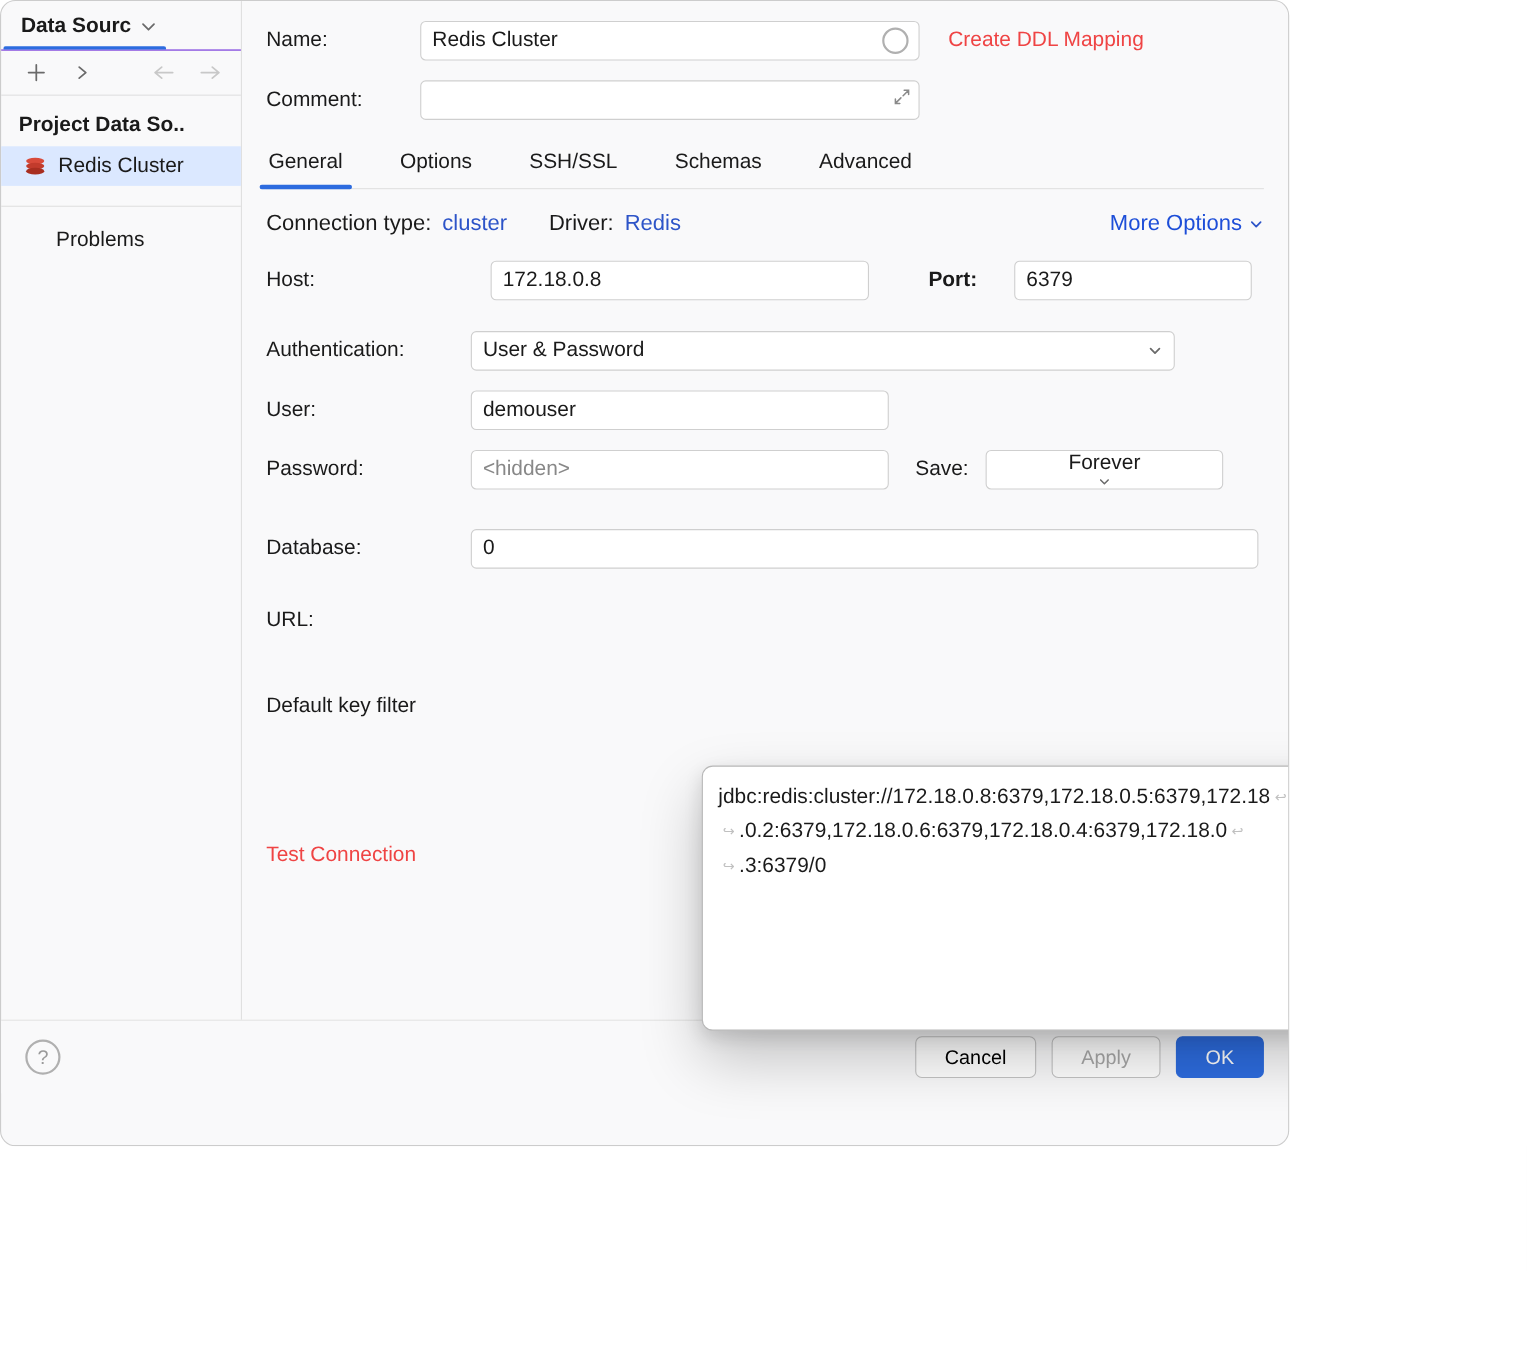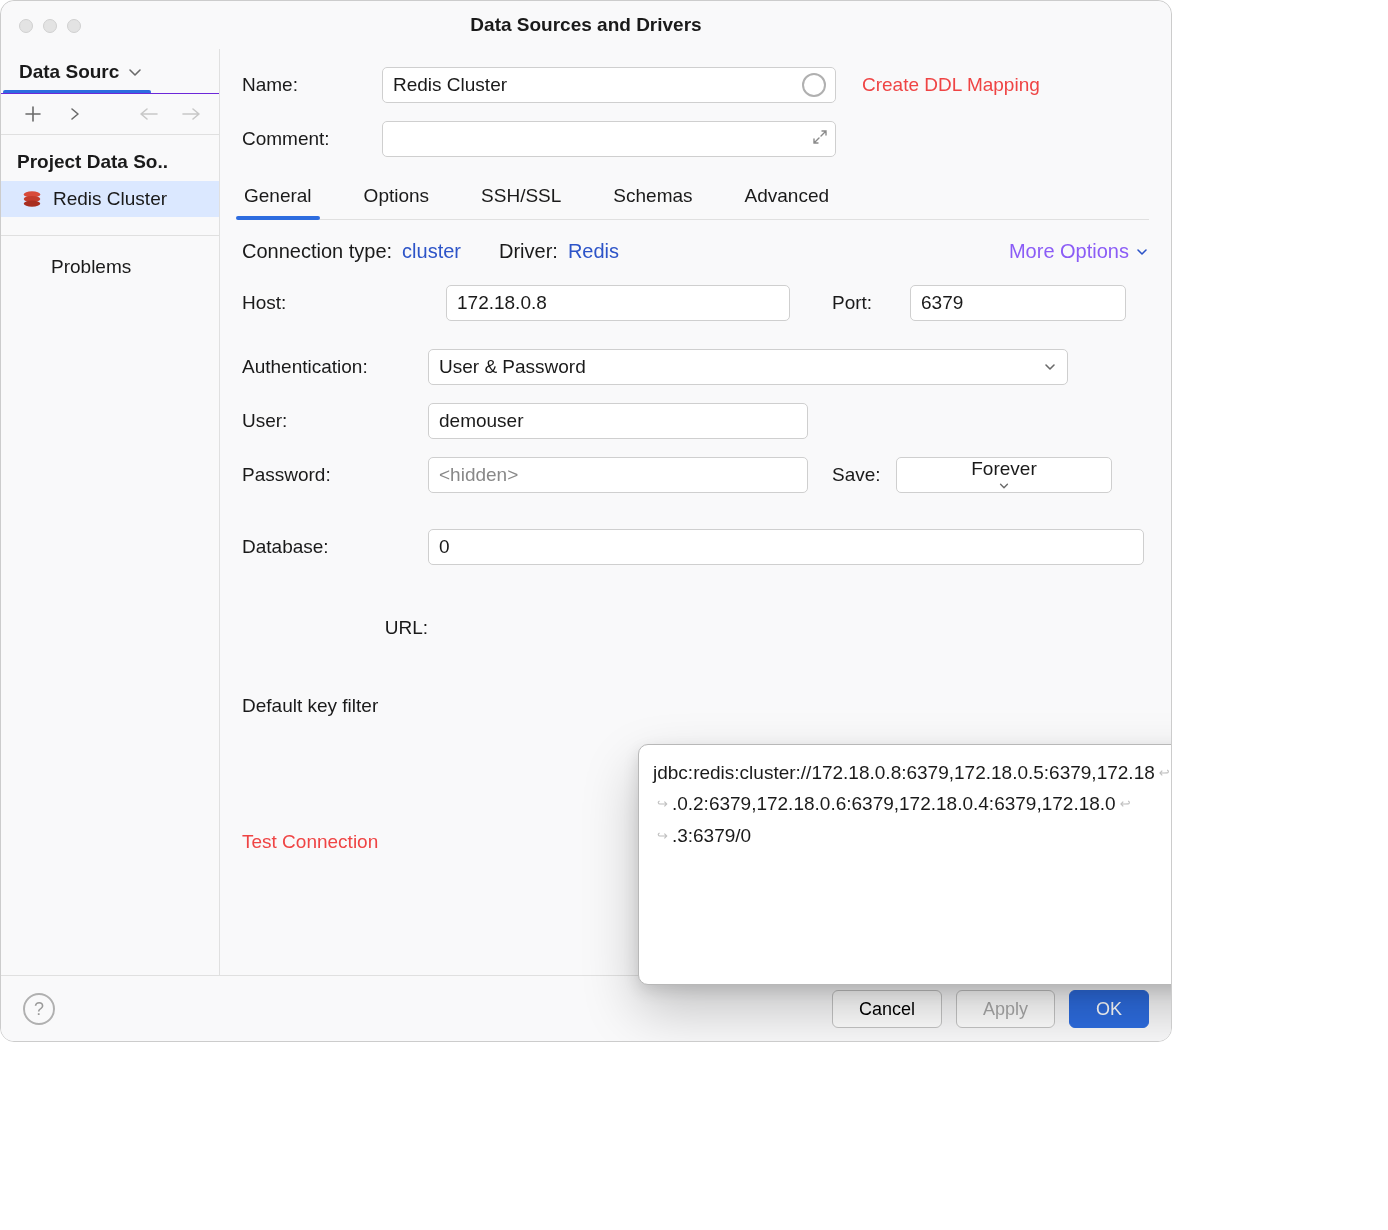--- a/index.html
+++ b/index.html
@@ -212,44 +212,44 @@
 }
 .meta-row {
   display: flex;
   align-items: center;
   margin-top: 20px;
   justify-content: space-between;
   font-size: 20px;
 }
 .meta-left { display: flex; gap: 10px; align-items: center; }
 .blue-val { color: #2d54c8; }
-.more-opts { color: #8b5cf6; display: flex; align-items: center; gap: 6px; }
+.more-opts { color: #1d4ed8; display: flex; align-items: center; gap: 6px; }
 .fields-grid {
   margin-top: 12px;
 }
 .hp-row { display: flex; align-items: center; margin-top: 22px; gap: 18px; }
 .host-input { width: 344px; }
 .port-input { width: 216px; }
-.port-label { width: 60px; margin-left: 24px; }
+.port-label { width: 60px; margin-left: 36px; font-weight: bold; }
 .auth-row { display: flex; align-items: center; margin-top: 28px; }
 .auth-select {
   width: 640px;
   display: flex;
   align-items: center;
   justify-content: space-between;
 }
 .user-row { display: flex; align-items: center; margin-top: 18px; }
 .user-input { width: 380px; }
 .pwd-row { display: flex; align-items: center; margin-top: 18px; }
 .pwd-input { width: 380px; }
 .save-label { margin-left: 24px; width: 64px; }
 .save-select { width: 216px; display: flex; align-items: center; justify-content: flex-start; flex-direction: column; }
 .db-row { display: flex; align-items: center; margin-top: 36px; }
 .db-input { width: 716px; }
-.url-row { display: flex; align-items: flex-start; margin-top: 52px; text-align: right; }
+.url-row { display: flex; align-items: flex-start; margin-top: 36px; }
 .test-row { margin-top: 114px; }
 .def-row { margin-top: 56px; display:flex; align-items:center;}
 .url-popup {
   position: absolute;
   left: 418px;
   top: 695px;
   width: 727px;
   height: 241px;
   border: 1px solid #b8b8b8;
   border-radius: 10px;
@@ -306,28 +306,20 @@
   background: #2d6cdf;
   border-color: #2d6cdf;
   color: #fff;
 }
 </style>
 </head>
 <body>
 
 <div class="window">
 
-  <div class="titlebar">
-    <div class="traffic-lights">
-      <span></span>
-      <span></span>
-      <span></span>
-    </div>
-    <div class="title-text">Data Sources and Drivers</div>
-  </div>
 
   <div class="main-split">
 
     <div class="sidebar">
       <div class="sidebar-tabs">
         <div class="sidebar-tab active">
           <span>Data Sourc</span>
           <svg class="chevron-svg" width="16" height="16" viewBox="0 0 16 16">
               <path d="M3 6l5 5 5-5" stroke="#6a6a6a" stroke-width="1.6" fill="none" stroke-linecap="round" stroke-linejoin="round"></path>
             </svg>

